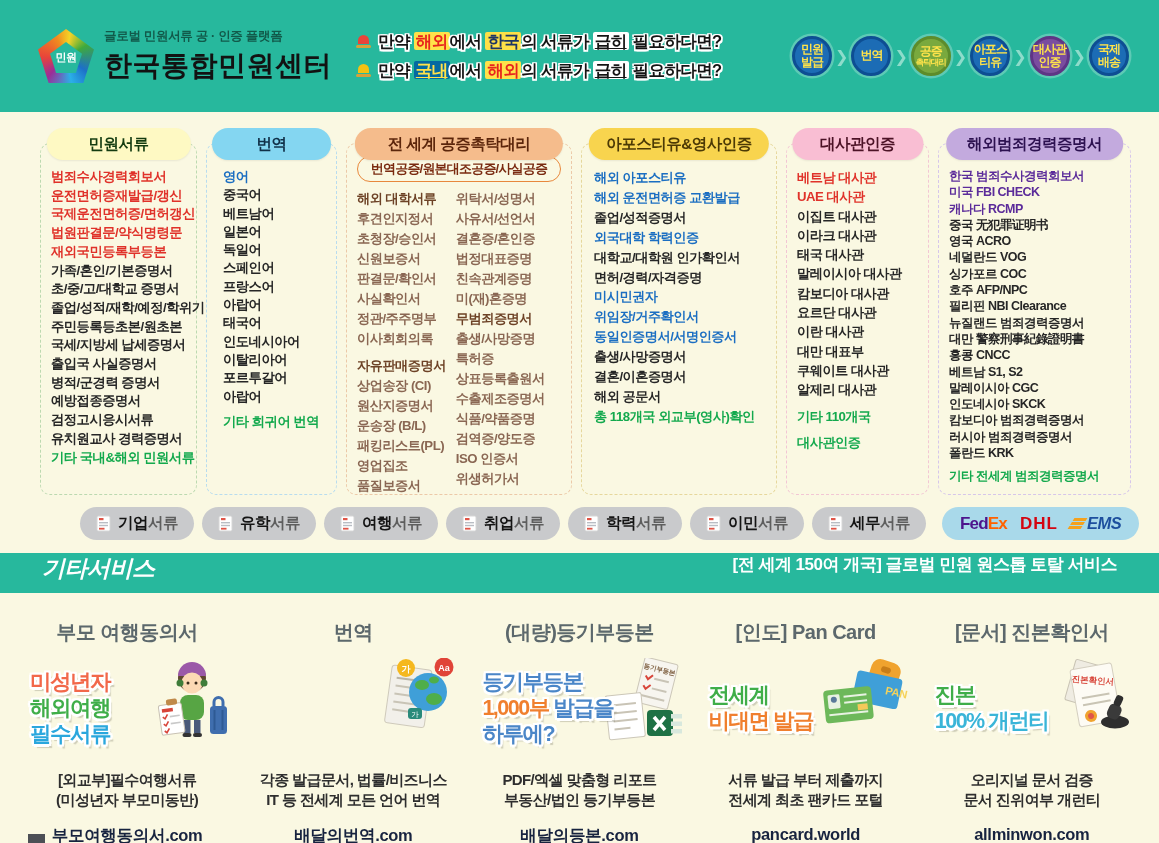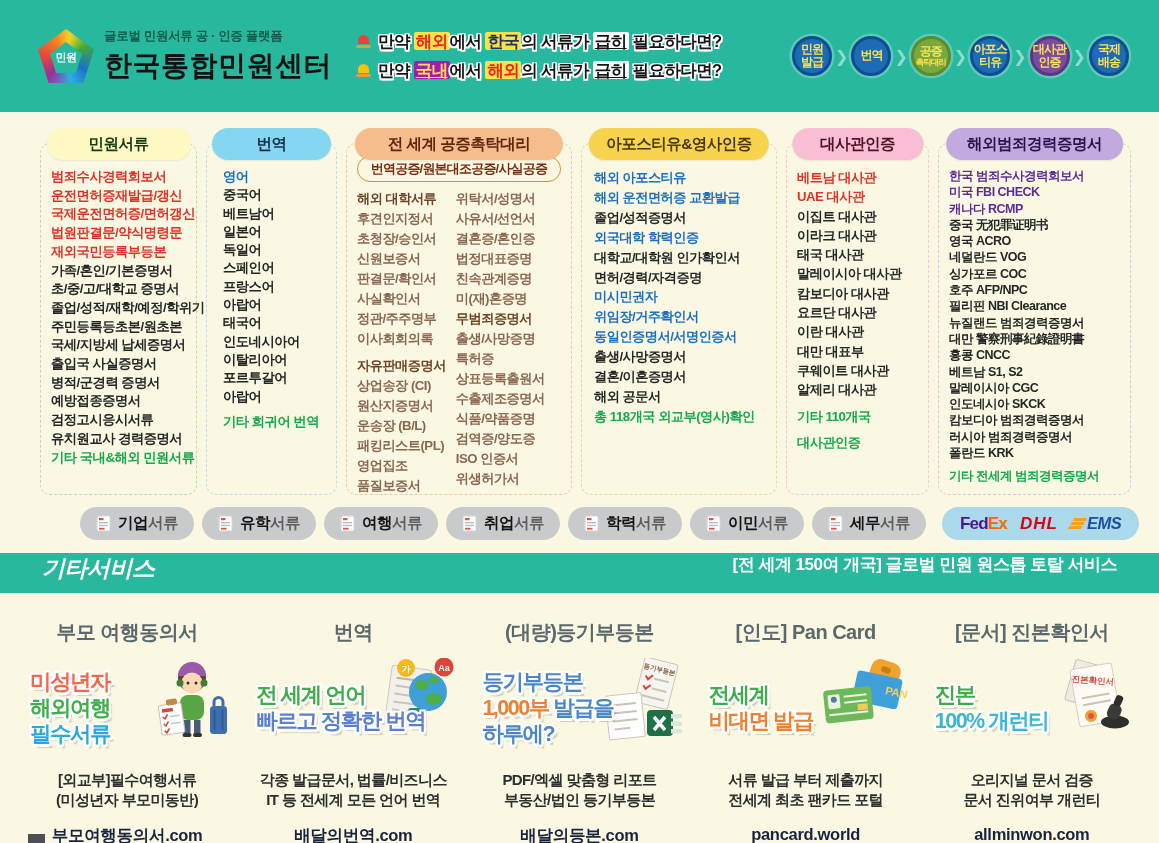--- a/index.html
+++ b/index.html
@@ -21,21 +21,21 @@
 
   .alerts{display:flex;flex-direction:column;gap:7px;flex:0 0 auto;}
   .alert-row{display:flex;align-items:center;gap:7px;}
   .siren{width:15px;height:13px;position:relative;display:inline-block;flex:0 0 auto;}
   .siren::before{content:"";position:absolute;left:2px;top:0;width:11px;height:9px;border-radius:6px 6px 0 0;background:var(--sc);}
   .siren::after{content:"";position:absolute;left:0;bottom:0;width:15px;height:3.5px;border-radius:2px;background:#d8a13a;}
   .alert-text{font-size:16.5px;font-weight:800;color:#141414;letter-spacing:-0.6px;white-space:nowrap;}
   .al-plain{text-shadow:-1.5px -1.5px 0 #fff,1.5px -1.5px 0 #fff,-1.5px 1.5px 0 #fff,1.5px 1.5px 0 #fff,0 1.5px 0 #fff,0 -1.5px 0 #fff,1.5px 0 0 #fff,-1.5px 0 0 #fff;}
   .al-hl-red{color:#e8251d;background:#ffe24a;padding:0 2px;border-radius:2px;}
   .al-hl-navy{color:#1d3666;background:#fde047;padding:0 2px;border-radius:2px;}
-  .al-hl-inv{color:#ffe24a;background:#a21caf;padding:0 2px;border-radius:2px;text-decoration:underline;}
+  .al-hl-inv{color:#ffe24a;background:#0369a1;padding:0 2px;border-radius:2px;text-decoration:underline;}
   .al-ul{background:#fff;text-decoration:underline;padding:0 2px;border-radius:2px;}
 
   .steps{display:flex;align-items:center;margin-left:auto;flex:0 0 auto;}
   .step{width:40px;height:40px;border-radius:50%;border:3.5px solid;display:flex;flex-direction:column;
         align-items:center;justify-content:center;color:#ffe34a;font-weight:900;
         box-shadow:0 0 0 2.5px rgba(255,255,255,.25);}
   .step-line{font-size:12px;line-height:1.1;letter-spacing:-1px;white-space:nowrap;}
   .step-line.small{font-size:8.5px;}
   .chev{color:#8edccb;font-size:16px;font-weight:900;margin:0 3px;}
 
@@ -70,21 +70,21 @@
   .btn-row{display:flex;align-items:center;gap:16px;padding:12px 28px 0 40px;}
   .btns{display:flex;flex:1;justify-content:space-between;gap:8px;}
   .cat-btn{height:33px;border-radius:17px;background:#c9cacc;display:flex;align-items:center;gap:7px;
         padding:0 16px;cursor:pointer;}
   .cat-text{font-size:15.5px;letter-spacing:-0.5px;white-space:nowrap;}
   .cat-text b{color:#141414;font-weight:800;}
   .cat-rest{color:#5e5e5e;font-weight:700;}
   .ship{height:33px;border-radius:17px;background:#a9d9ea;display:flex;align-items:center;gap:13px;padding:0 18px;}
   .fedex{font-weight:900;font-size:17px;letter-spacing:-0.8px;}
   .fed{color:#4d148c;} .ex{color:#ff6200;}
-  .dhl{color:#d40511;font-weight:900;font-style:italic;font-size:17px;letter-spacing:1px;}
+  .dhl{color:#d40511;font-weight:900;font-size:17px;letter-spacing:1px;}
   .ems{display:flex;align-items:center;gap:3px;}
   .ems-wing{width:13px;height:11px;transform:skewX(-32deg);
         background:repeating-linear-gradient(to bottom,#f5a11c 0 2.5px,rgba(0,0,0,0) 2.5px 4.2px);}
   .ems-tx{color:#1d4f9e;font-weight:900;font-style:italic;font-size:16.5px;letter-spacing:-0.5px;}
 
   
   .band{height:40px;margin-top:13px;background:#27b89d;display:flex;align-items:flex-start;justify-content:space-between;
         padding:0 42px;color:#fff;}
   .band-l{font-size:23px;font-weight:900;font-style:italic;letter-spacing:-0.5px;}
   .band-r{font-size:17px;font-weight:800;letter-spacing:-0.5px;}
@@ -456,24 +456,20 @@
         </div>
         <div class="svc-desc">
           <div>[외교부]필수여행서류</div>
           <div>(미성년자 부모미동반)</div>
         </div>
         <div class="svc-link">부모여행동의서.com</div>
       </div>
       <div class="svc-card">
         <div class="svc-title">번역</div>
         <div class="svc-art">
-          <div class="art-text">
-            <div class="art-line"><span style="color: rgb(63, 174, 73);">전 세계 언어</span></div>
-            <div class="art-line"><span style="color: rgb(90, 127, 208);">빠르고 정확한 번역</span></div>
-          </div>
           <div class="art-icon"><svg width="86" height="82" viewBox="0 0 86 82">
               <g transform="rotate(8 40 40)">
                 <rect x="16" y="10" width="40" height="58" rx="3" fill="#f2f0ea" stroke="#cfcabb"></rect>
                 <line x1="22" y1="22" x2="50" y2="22" stroke="#b9b4a6" stroke-width="2"></line>
                 <line x1="22" y1="30" x2="50" y2="30" stroke="#c9c4b6" stroke-width="2"></line>
                 <line x1="22" y1="38" x2="50" y2="38" stroke="#c9c4b6" stroke-width="2"></line>
                 <line x1="22" y1="46" x2="50" y2="46" stroke="#c9c4b6" stroke-width="2"></line>
                 <line x1="22" y1="54" x2="42" y2="54" stroke="#c9c4b6" stroke-width="2"></line>
               </g>
               <circle cx="56" cy="34" r="19" fill="#3f9fd8"></circle>

